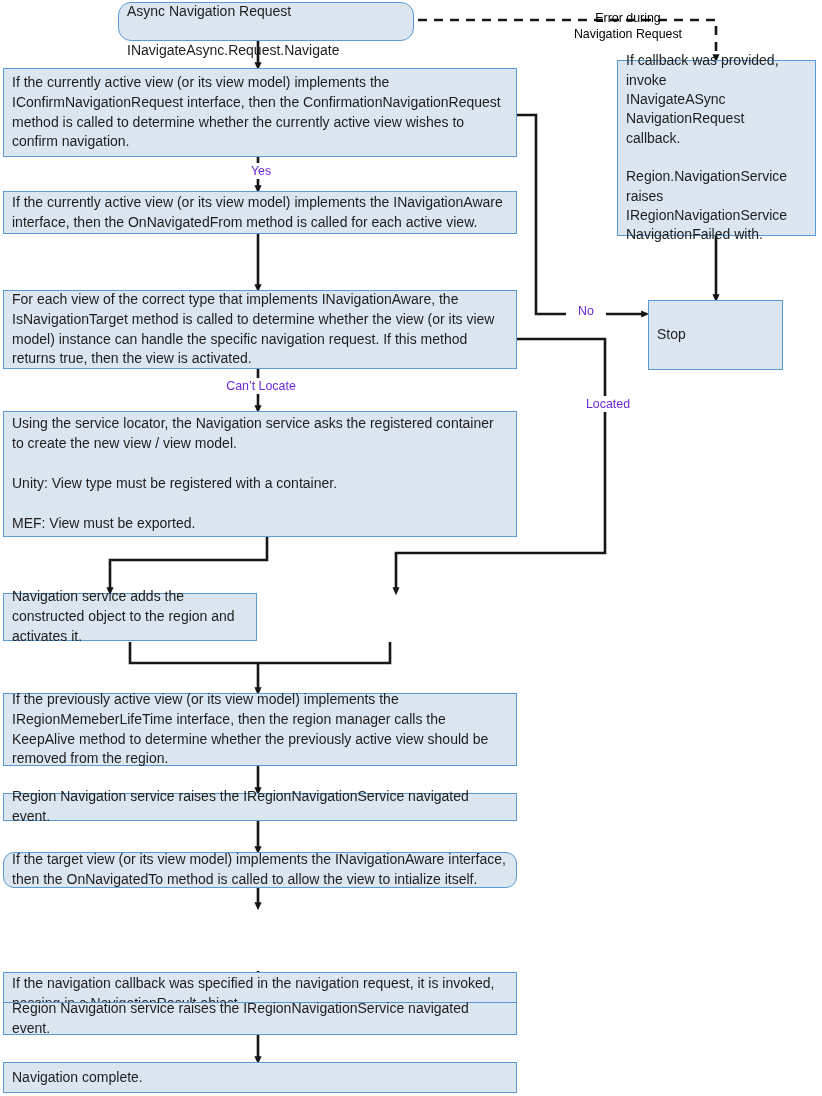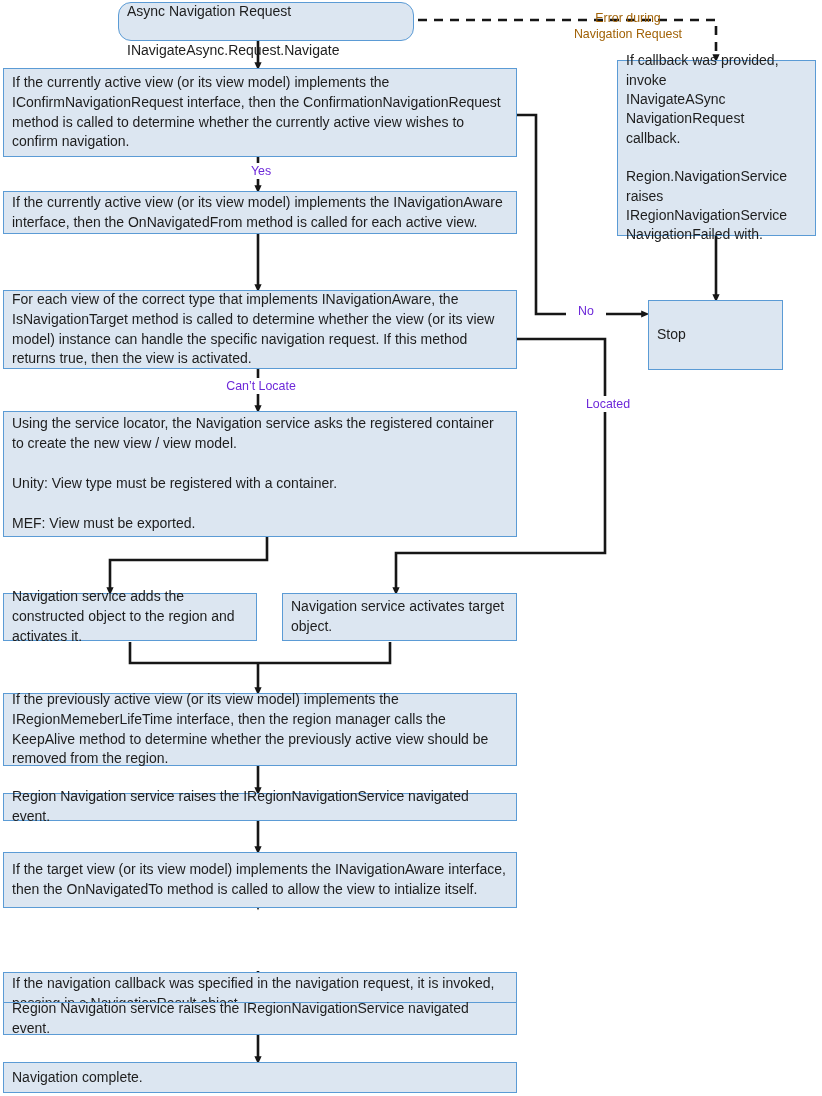--- a/index.html
+++ b/index.html
@@ -58,21 +58,21 @@
     font-size: 12.4px;
     color: #6d28d9;
     background: #ffffff;
     padding: 0 3px;
     text-align: center;
     white-space: pre-line;
     line-height: 1.3;
     z-index: 3;
   }
   .edge-label.err {
-    color: #a16207;
+    color: #000000;
     background: transparent;
   }
 </style>
 </head>
 <body>
 
 <div id="canvas">
 
   <svg id="wires" viewBox="0 0 822 1096" xmlns="http://www.w3.org/2000/svg">
     <defs>
@@ -146,33 +146,30 @@
 
 </span><b>Unity:</b><span>  View type must be registered with a container.
 
 </span><b>MEF:</b><span> View must be exported.</span></span>
   </div>
 
   <div class="node" style="left:3px; top:593px; width:254px; height:48px;">
     <span class="txt rich"><span>Navigation service adds the constructed object to the region and activates it.</span></span>
   </div>
 
-  <div class="node" style="left:282px; top:593px; width:235px; height:48px;">
-    <span class="txt rich"><span>Navigation service activates target object.</span></span>
-  </div>
 
   <div class="node" style="left:3px; top:693px; width:514px; height:73px;">
     <span class="txt rich"><span>If the previously active view (or its view model) implements the </span><b>IRegionMemeberLifeTime</b><span> interface, then the region manager calls the </span><b>KeepAlive</b><span> method to determine whether the previously active view should be removed from the region.</span></span>
   </div>
 
   <div class="node" style="left:3px; top:793px; width:514px; height:28px;">
     <span class="txt rich"><span>Region Navigation service raises the </span><b>IRegionNavigationService</b><span> navigated event.</span></span>
   </div>
 
-  <div class="node" style="left:3px; top:852px; width:514px; height:56px;">
+  <div class="node" style="left:3px; top:852px; width:514px; height:36px;border-radius:11px;">
     <span class="txt rich"><span>If the target view (or its view model) implements the </span><b>INavigationAware</b><span> interface, then the </span><b>OnNavigatedTo</b><span> method is called to allow the view to intialize itself.</span></span>
   </div>
 
   <div class="node" style="left:3px; top:927px; width:514px; height:44px;margin-top:45px;">
     <span class="txt rich"><span>If the navigation callback was specified in the navigation request, it is invoked, passing in a </span><b>NavigationResult</b><span> object.</span></span>
   </div>
 
   <div class="node" style="left:3px; top:1002px; width:514px; height:33px;">
     <span class="txt rich"><span>Region Navigation service raises the </span><b>IRegionNavigationService</b><span> navigated event.</span></span>
   </div>

